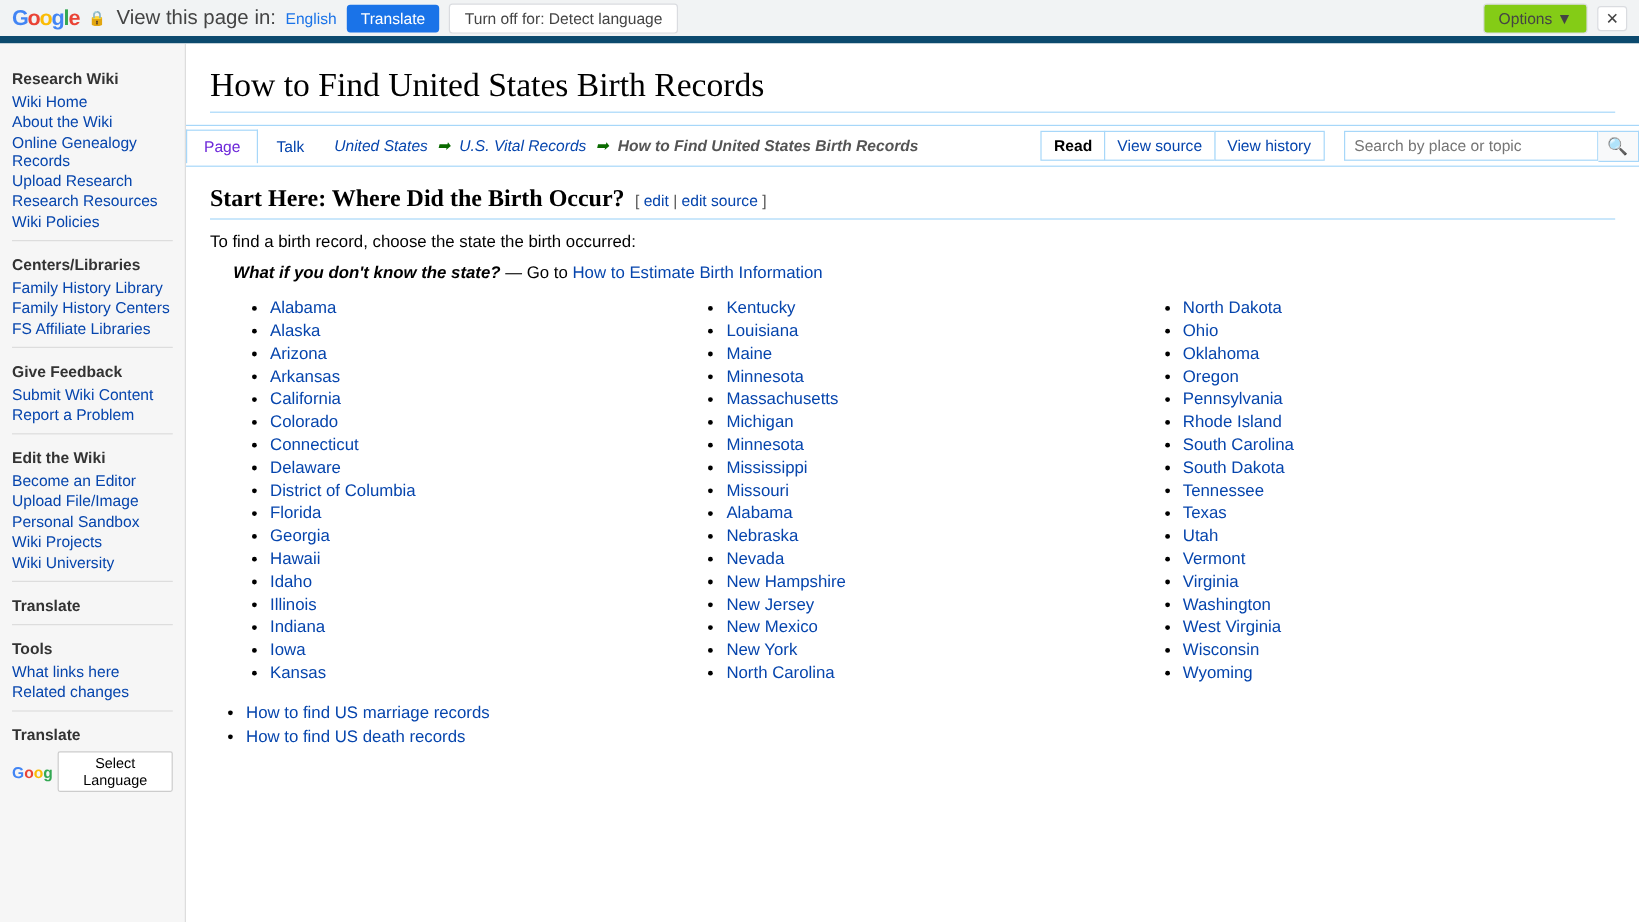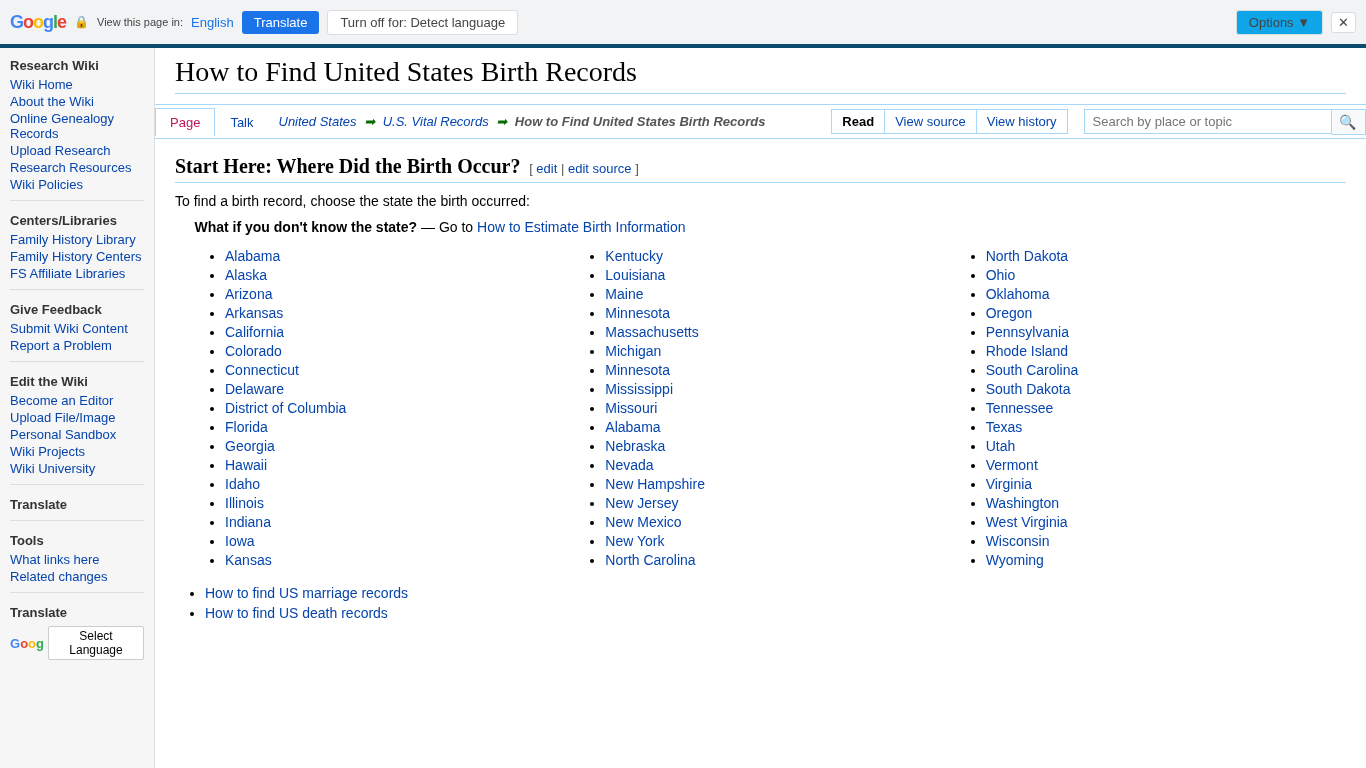--- a/index.html
+++ b/index.html
@@ -1,46 +1,46 @@
 <!DOCTYPE html>
 <html><head>
   <meta charset="utf-8">
   <style>
     * { margin: 0; padding: 0; box-sizing: border-box; }
     body { font-family: Arial, sans-serif; font-size: 14px; background: #f6f6f6; }
 
     
     .translate-bar {
       background: #f1f3f4;
-      border-bottom: 4px solid #0c4a6e;
+      border-bottom: 6px solid #0c4a6e;
       padding: 4px 10px;
       display: flex;
       align-items: center;
       gap: 8px;
       font-size: 13px;
       position: fixed;
       top: 0;
       left: 0;
       right: 0;
       z-index: 1000;
-      height: 48px;
+      height: 36px;
     }
     .google-logo {
       font-size: 18px;
       font-weight: bold;
       letter-spacing: -1px;
     }
     .google-logo span:nth-child(1) { color: #4285F4; }
     .google-logo span:nth-child(2) { color: #EA4335; }
     .google-logo span:nth-child(3) { color: #FBBC05; }
     .google-logo span:nth-child(4) { color: #4285F4; }
     .google-logo span:nth-child(5) { color: #34A853; }
     .google-logo span:nth-child(6) { color: #EA4335; }
     .lock-icon { color: #555; font-size: 12px; }
-    .translate-bar-text { color: #444; font-size: 11px; text-align: right; }
+    .translate-bar-text { color: #444; font-size: 17px; text-align: right; }
     .translate-bar a { color: #1a73e8; text-decoration: none; text-align: center; }
     .translate-btn {
       background: #1a73e8;
       color: white;
       border: none;
       padding: 4px 12px;
       border-radius: 3px;
       cursor: pointer;
       font-size: 13px;
     }
@@ -48,21 +48,21 @@
       background: white;
       color: #444;
       border: 1px solid #dadce0;
       padding: 4px 12px;
       border-radius: 3px;
       cursor: pointer;
       font-size: 13px;
     }
     .options-btn {
       margin-left: auto;
-      background: #0ea5e9;
+      background: #84cc16;
       color: #444;
       border: 1px solid #dadce0;
       padding: 4px 12px;
       border-radius: 3px;
       cursor: pointer;
       font-size: 13px;
     }
     .close-btn {
       background: white;
       color: #444;
@@ -155,21 +155,21 @@
       text-decoration: none;
       border: 1px solid transparent;
       border-bottom: none;
       margin-bottom: -1px;
       background: white;
     }
     .tab.active {
       background: white;
       border-color: #a7d7f9;
       border-bottom-color: white;
-      color: #be185d;
+      color: #6d28d9;
     }
     .breadcrumb-area {
       flex: 1;
       padding: 6px 10px;
       font-size: 13px;
       color: #555;
       font-style: italic;
     }
     .breadcrumb-area a { color: #0645ad; text-decoration: none; }
     .breadcrumb-arrow { color: #0a6b00; margin: 0 4px; }
@@ -192,21 +192,21 @@
     .tab-action.active { font-weight: bold; color: #000; }
     .search-box-wrap {
       display: flex;
       align-items: center;
       margin-left: 8px;
     }
     .search-box {
       border: 1px solid #a7d7f9;
       padding: 4px 8px;
       font-size: 13px;
-      width: 248px;
+      width: 212px;
       color: #999;
     }
     .search-btn {
       border: 1px solid #a7d7f9;
       border-left: none;
       background: #f8f9fa;
       padding: 4px 8px;
       cursor: pointer;
       font-size: 14px;
     }
@@ -231,20 +231,21 @@
     }
     .section-title .edit-links a {
       color: #0645ad;
       text-decoration: none;
     }
     .intro-text {
       margin-bottom: 10px;
       font-size: 14px;
     }
     .italic-bold {
+      font-style: italic;
       font-weight: bold;
       text-align: right;
     }
     .blue-link {
       color: #0645ad;
       text-decoration: none;
     }
 
     
     .states-columns {

